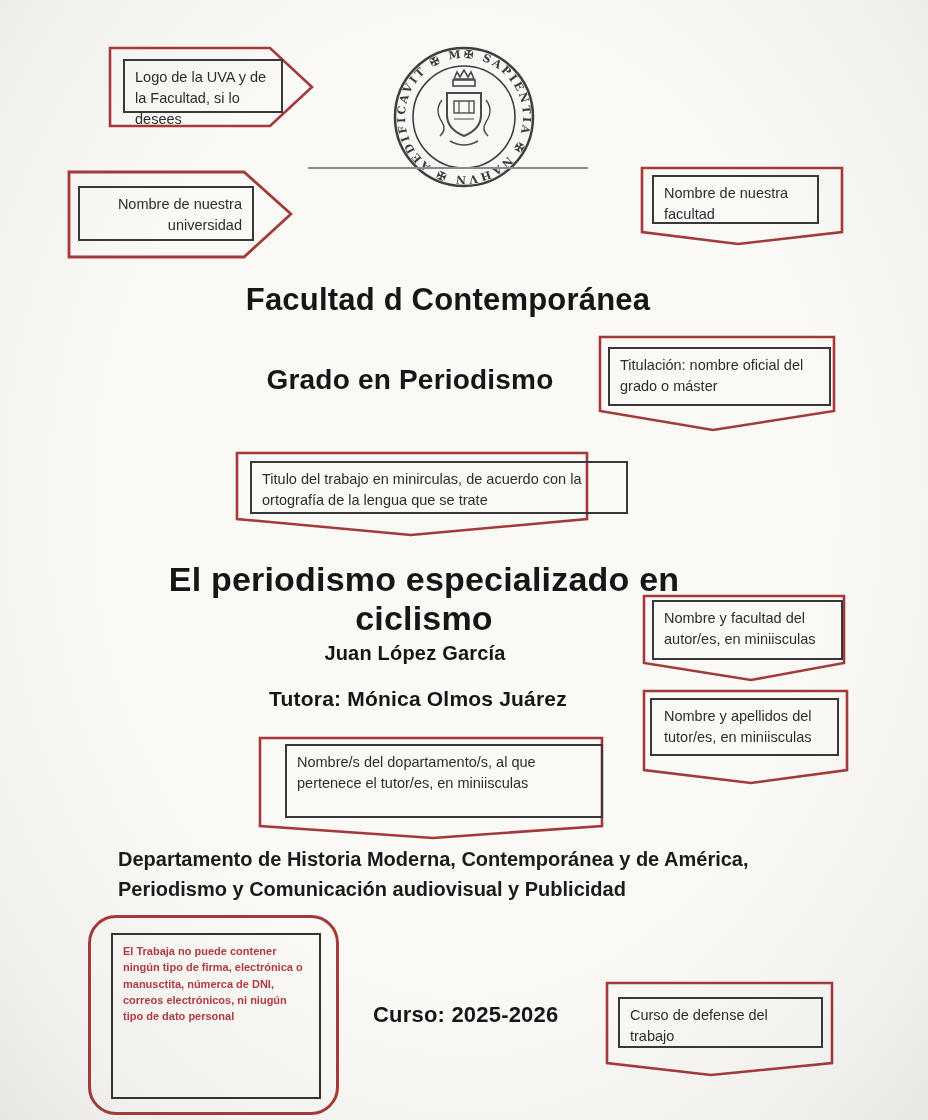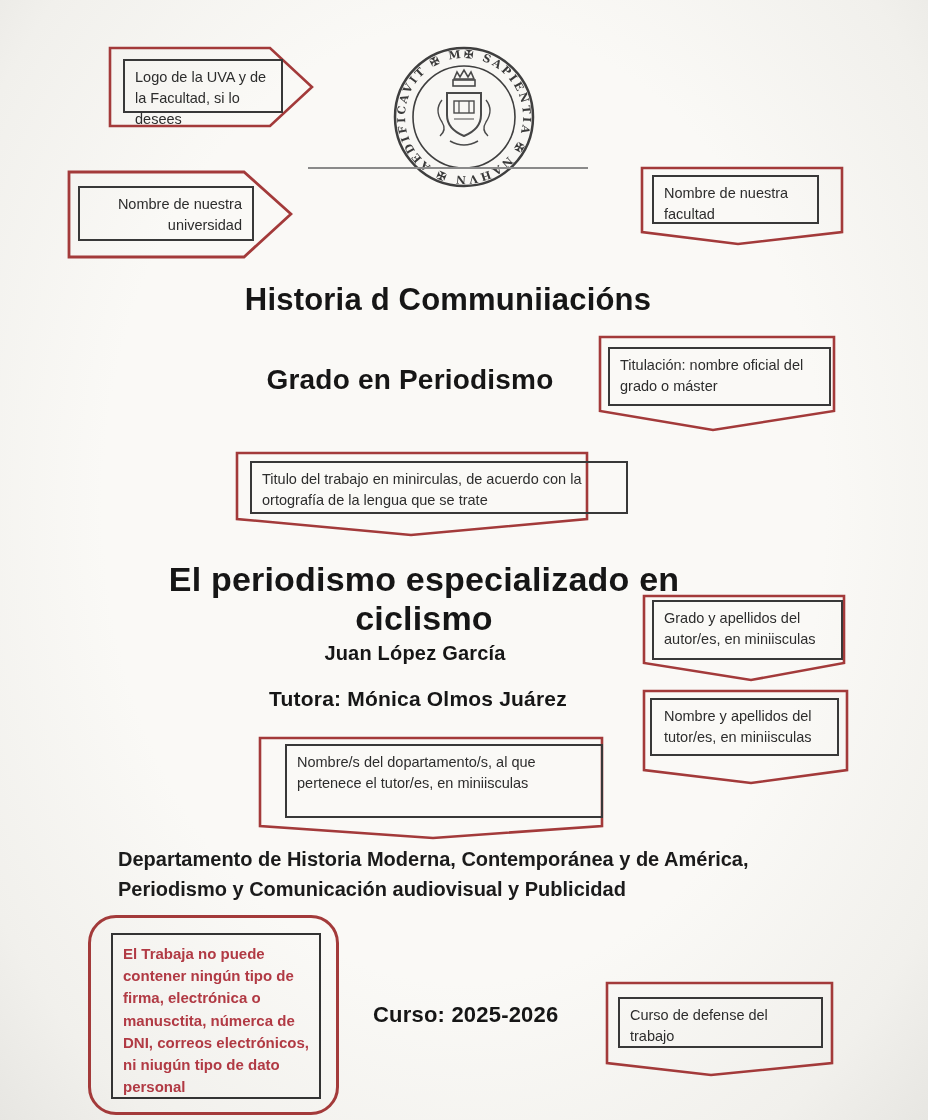--- a/index.html
+++ b/index.html
@@ -16,21 +16,21 @@
   .innerbox{
     position:absolute;border:2.5px solid #383838;box-sizing:border-box;
     padding:6px 10px;font-size:14.5px;line-height:1.45;color:#2d2d2d;
     background:transparent;
   }
   .warnwrap{
     position:absolute;border:3px solid #a33a3a;border-radius:28px;box-sizing:border-box;
   }
   .warninner{
     position:absolute;border:2.5px solid #333;box-sizing:border-box;
-    padding:8px 10px;font-size:15px;font-weight:bold;line-height:1.48;color:#b13a44;
+    padding:8px 10px;font-size:11px;font-weight:bold;line-height:1.48;color:#b13a44;
   }
   .deptline{font-weight:bold;font-size:20px;line-height:30px;color:#1b1b1b;}
 </style>
 </head>
 <body>
 
 <div class="page">
 
   <svg class="abs" style="left:392px;top:45px;" width="144" height="144" viewBox="0 0 144 144">
     <circle cx="72" cy="72" r="69" fill="#f8f7f4" stroke="#3f3f3f" stroke-width="2.5"></circle>
@@ -48,21 +48,21 @@
     <path d="M62 74 h20 M67 56 v12 M77 56 v12" stroke="#4a4a4a" stroke-width="1.2"></path>
 
     <path d="M50 55 q-8 10 0 22 q5 8 -2 14" fill="none" stroke="#4a4a4a" stroke-width="1.4"></path>
     <path d="M94 55 q8 10 0 22 q-5 8 2 14" fill="none" stroke="#4a4a4a" stroke-width="1.4"></path>
     <path d="M58 96 q14 8 28 0" fill="none" stroke="#4a4a4a" stroke-width="1.6"></path>
   </svg>
 
   <div class="abs rule" style="left:308px;top:167px;width:280px;"></div>
 
 
-  <div class="abs heading" style="left:104px;top:282px;width:688px;font-size:31px;">Historia d Communiiacións</div>
+  <div class="abs heading" style="left:104px;top:282px;width:688px;font-size:31px;">Facultad d Contemporánea</div>
 
   <div class="abs heading" style="left:210px;top:364px;width:400px;font-size:28px;">Grado en Periodismo</div>
 
   <div class="abs heading" style="left:124px;top:560px;width:600px;font-size:34px;">El periodismo especializado en ciclismo</div>
 
   <div class="abs heading" style="left:265px;top:632px;width:300px;font-size:20px;margin-top:10px;">Juan López García</div>
 
   <div class="abs heading" style="left:263px;top:687px;width:310px;font-size:21px;">Tutora: Mónica Olmos Juárez</div>
 
   <div class="abs" style="left:118px;top:844px;width:720px;">
@@ -104,21 +104,21 @@
     <svg class="outline" width="354" height="86">
       <polygon points="2,2 352,2 352,68 176,84 2,68" fill="none" stroke="#a33a3a" stroke-width="2.6"></polygon>
     </svg>
     <div class="innerbox" style="left:15px;top:10px;width:378px;height:53px;">Titulo del trabajo en minirculas, de acuerdo con la ortografía de la lengua que se trate</div>
   </div>
 
   <div class="callout" style="left:642px;top:594px;width:204px;height:88px;">
     <svg class="outline" width="204" height="88">
       <polygon points="2,2 202,2 202,69 109,86 2,69" fill="none" stroke="#a33a3a" stroke-width="2.6"></polygon>
     </svg>
-    <div class="innerbox" style="left:10px;top:6px;width:191px;height:60px;">Grado y apellidos del autor/es, en miniisculas</div>
+    <div class="innerbox" style="left:10px;top:6px;width:191px;height:60px;">Nombre y facultad del autor/es, en miniisculas</div>
   </div>
 
   <div class="callout" style="left:642px;top:689px;width:207px;height:96px;">
     <svg class="outline" width="207" height="96">
       <polygon points="2,2 205,2 205,81 109,94 2,81" fill="none" stroke="#a33a3a" stroke-width="2.6"></polygon>
     </svg>
     <div class="innerbox" style="left:8px;top:9px;width:189px;height:58px;padding-left:12px;">Nombre y apellidos del tutor/es, en miniisculas</div>
   </div>
 
   <div class="callout" style="left:258px;top:736px;width:346px;height:104px;">

